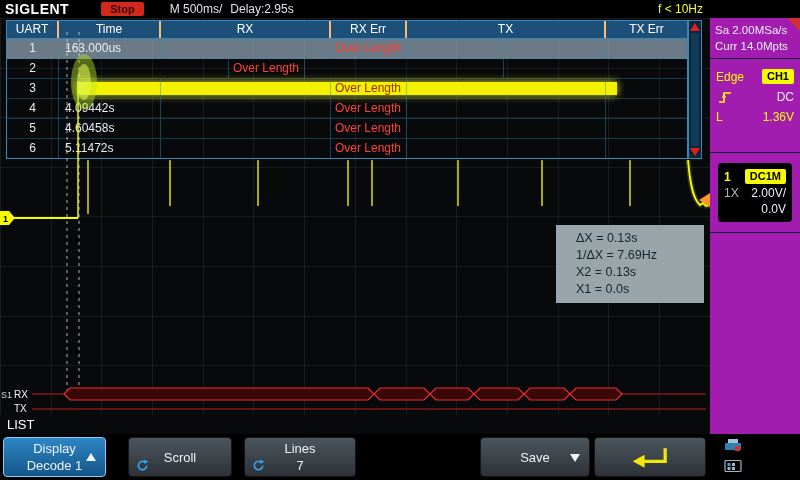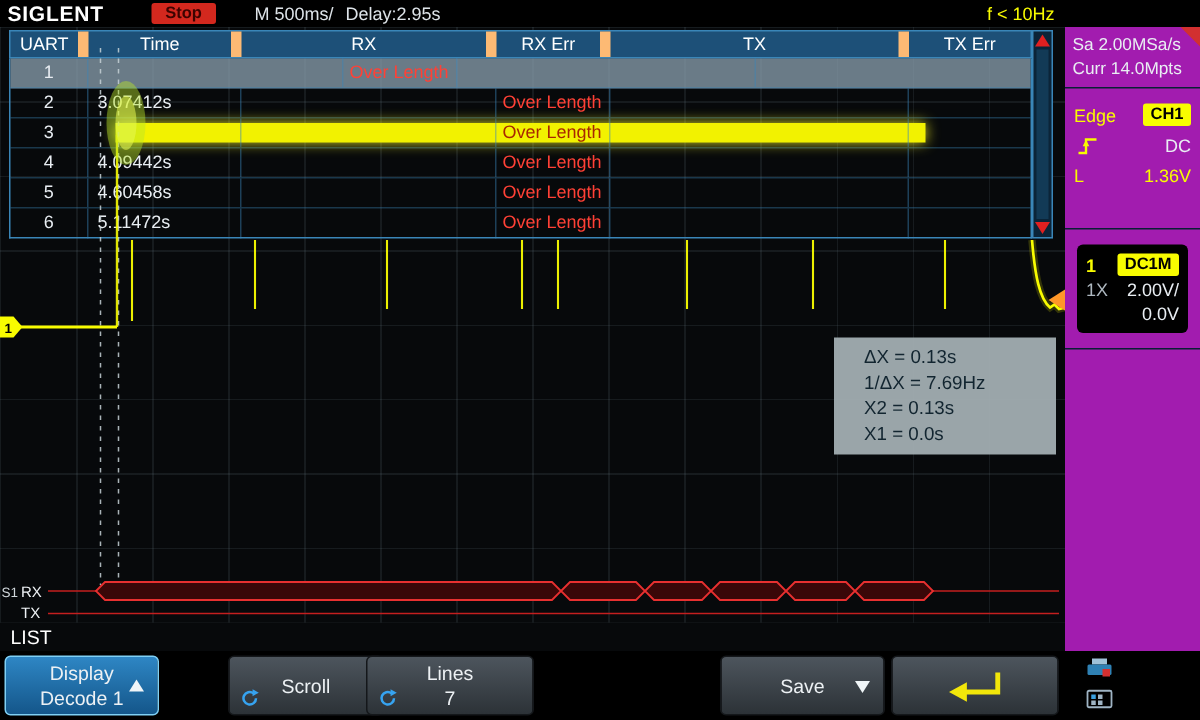--- a/index.html
+++ b/index.html
@@ -21,21 +21,21 @@
   .graticule{position:absolute;left:0;top:0;width:710px;height:397px;
     background-image:
       repeating-linear-gradient(to right, rgba(110,130,140,.15) 0 1px, transparent 1px 50.7px),
       repeating-linear-gradient(to bottom, rgba(110,130,140,.15) 0 1px, transparent 1px 49.6px);}
   .wavesvg{position:absolute;left:0;top:0;z-index:5;pointer-events:none;}
 
   
   .uart-table{position:absolute;left:6px;top:2px;display:flex;z-index:2;font-size:12px;}
   .t-main{width:682px;}
   .t-header{display:flex;height:19px;background:#1d5078;border:1px solid #3a86b8;box-sizing:border-box;}
-  .th{box-sizing:border-box;border-right:7px solid #fdba74;color:#fff;text-align:center;
+  .th{box-sizing:border-box;border-right:2px solid #fdba74;color:#fff;text-align:center;
       line-height:17px;font-size:12px;overflow:hidden;white-space:nowrap;}
   .t-rows{border:1px solid #3a86b8;border-top:none;box-sizing:border-box;height:120px;}
   .tr{display:flex;height:20px;position:relative;border-bottom:1px solid rgba(58,134,184,.38);box-sizing:border-box;}
   .tr:last-child{border-bottom:none;}
   .td{box-sizing:border-box;border-right:1px solid rgba(58,134,184,.45);line-height:19px;color:#e8edf2;
       position:relative;z-index:1;overflow:hidden;white-space:nowrap;}
   .w-idx{width:52px;} .w-time{width:102px;} .w-rx{width:170px;}
   .w-rxerr{width:76px;} .w-tx{width:199px;} .w-txerr{width:81px;border-right:none !important;}
   .c-idx{text-align:center;} .c-time{padding-left:6px;}
   .err{color:#ff4136;padding-left:4px;}
@@ -70,21 +70,21 @@
   .ch-row{display:flex;justify-content:space-between;align-items:center;margin:2px 0;font-size:12px;color:#e9eef3;}
   .ch-num{color:#f8fc00;font-weight:bold;}
   .probe{color:#aeb8c0;}
 
   
   .menubar{position:absolute;left:0;top:434px;width:800px;height:46px;background:#000;z-index:10;}
   .btn{position:absolute;top:3px;height:40px;box-sizing:border-box;border:1px solid #14171a;border-radius:4px;
        background:linear-gradient(#4d555d,#2c3237);color:#edf1f4;font-size:13px;
        display:flex;flex-direction:column;align-items:center;justify-content:center;line-height:17px;cursor:default;}
   .btn-display{left:3px;width:103px;background:linear-gradient(#2e86c4,#14568a);border-color:#7fd0f5;}
-  .btn-scroll{left:152px;width:104px;}
+  .btn-scroll{left:128px;width:104px;}
   .btn-lines{left:244px;width:112px;}
   .btn-save{left:480px;width:110px;}
   .btn-back{left:594px;width:112px;}
   .rot-icon{position:absolute;left:7px;bottom:4px;}
   .arrow-up{position:absolute;right:9px;top:15px;width:0;height:0;border-left:5px solid transparent;
             border-right:5px solid transparent;border-bottom:8px solid #f0f5f8;}
   .arrow-down{position:absolute;right:9px;top:16px;width:0;height:0;border-left:5px solid transparent;
             border-right:5px solid transparent;border-top:8px solid #f0f5f8;}
   .mb-icon1{position:absolute;left:724px;top:4px;}
   .mb-icon2{position:absolute;left:724px;top:25px;}
@@ -109,28 +109,28 @@
         <div class="th w-idx">UART</div>
         <div class="th w-time">Time</div>
         <div class="th w-rx">RX</div>
         <div class="th w-rxerr">RX Err</div>
         <div class="th w-tx">TX</div>
         <div class="th w-txerr">TX Err</div>
       </div>
       <div class="t-rows">
         <div class="tr selected">
           <div class="td w-idx c-idx">1</div>
+          <div class="td w-time c-time">163.000us</div>
           <div class="td w-rx"></div>
           <div class="td w-rxerr err">Over Length</div>
           <div class="td w-tx"></div>
           <div class="td w-txerr err"></div>
         </div>
         <div class="tr">
           <div class="td w-idx c-idx">2</div>
-          <div class="td w-time c-time">3.07412s</div>
           <div class="td w-rx"></div>
           <div class="td w-rxerr err">Over Length</div>
           <div class="td w-tx"></div>
           <div class="td w-txerr err"></div>
         </div>
         <div class="tr trace-row">
           <div class="yellow-band"></div>
           <div class="td w-idx c-idx">3</div>
           <div class="td w-time c-time"></div>
           <div class="td w-rx"></div>

